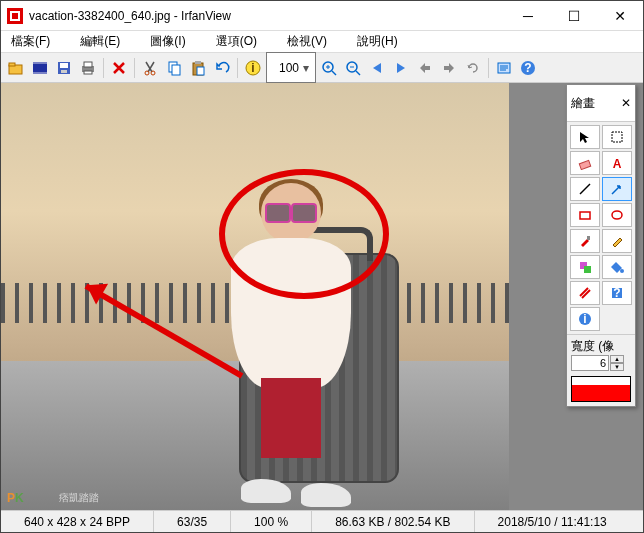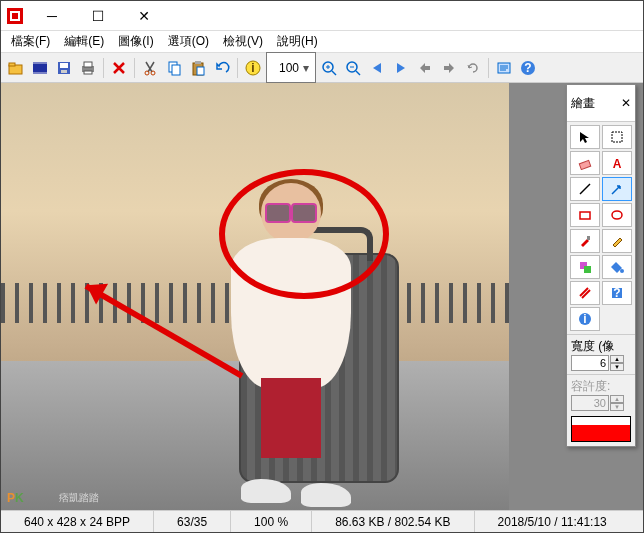--- a/index.html
+++ b/index.html
@@ -3,21 +3,21 @@
 <meta charset="utf-8">
 <style>
 * { box-sizing: border-box; margin: 0; padding: 0; font-family: "Segoe UI", Tahoma, sans-serif; font-size: 12px; }
 body { background: #fff; width: 644px; height: 533px; overflow: hidden; position: relative; }
 .window { width: 644px; height: 533px; border: 1px solid #444; display: flex; flex-direction: column; background:#f0f0f0;}
 .titlebar { height: 30px; background: #fff; display: flex; align-items: center; border-bottom: 1px solid #ddd; }
 .titlebar .icon { width: 16px; height: 16px; margin: 0 6px; }
 .titlebar .title { flex: 1; font-size: 12px; color: #000; }
 .win-btns { display: flex; height: 100%; }
 .win-btn { width: 46px; display:flex; align-items:center; justify-content:center; font-size:14px; color:#000;}
-.menubar { height: 22px; background: #fff; display: flex; align-items: center; padding: 0 4px; gap: 2px; border-bottom:1px solid #ddd;}
+.menubar { height: 22px; background: #fff; display: flex; align-items: center; padding: 0 4px; gap: 18px; border-bottom:1px solid #ddd;}
 .menu-item { padding: 2px 6px; font-size: 12px; }
 .toolbar { height: 30px; background: #f0f0f0; display:flex; align-items:center; padding:0 4px; gap:2px; border-bottom:1px solid #ccc;}
 .tb-btn { width:22px; height:22px; display:flex; align-items:center; justify-content:center; border:1px solid transparent;}
 .sep{width:1px;height:20px;background:#ccc;margin:0 2px;}
 .zoom-box{border:1px solid #7a7a7a;background:#fff;height:31px;display:flex;align-items:center;padding:0 2px;}
 .zoom-box input{border:none;width:30px;text-align:right;font-size:12px;outline:none;}
 .zoom-box .dd{width:14px;text-align:center;color:#555;}
 .canvas-area{flex:1;background:#888;display:flex;align-items:flex-start;justify-content:flex-start;position:relative;overflow:hidden;}
 .photo{width:508px;height:428px;position:relative;}
 .sky{position:absolute;inset:0;background:linear-gradient(#d8c8a8 0%,#e8d4b0 30%,#c8b090 60%,#988060 100%);}
@@ -65,20 +65,21 @@
 <body>
 
 <div class="window">
 
   <div class="titlebar">
     <svg class="icon" viewBox="0 0 16 16">
         <rect width="16" height="16" fill="#d00"></rect>
         <rect x="3" y="3" width="10" height="10" fill="#fff"></rect>
         <rect x="5" y="5" width="6" height="6" fill="#d00"></rect>
       </svg>
+    <div class="title">vacation-3382400_640.jpg - IrfanView</div>
     <div class="win-btns">
       <div class="win-btn">─</div>
       <div class="win-btn">☐</div>
       <div class="win-btn close">✕</div>
     </div>
   </div>
 
   <div class="menubar">
     <div class="menu-item">檔案(F)</div>
     <div class="menu-item">編輯(E)</div>
@@ -337,24 +338,14 @@
   <div class="pal-section">
     <div>寬度 (像</div>
     <div class="pal-input">
       <input value="6" style="">
       <div class="spin">
           <span>▴</span>
           <span>▾</span>
         </div>
     </div>
   </div>
-  <div class="pal-section" style="color:#999">
-    <div>容許度:</div>
-    <div class="pal-input">
-      <input disabled="" style="color: rgb(153, 153, 153); background: rgb(240, 240, 240);" value="30">
-      <div class="spin">
-          <span>▴</span>
-          <span>▾</span>
-        </div>
-    </div>
-  </div>
   <div class="big-swatch"></div>
 </div>
 
 </body></html>

